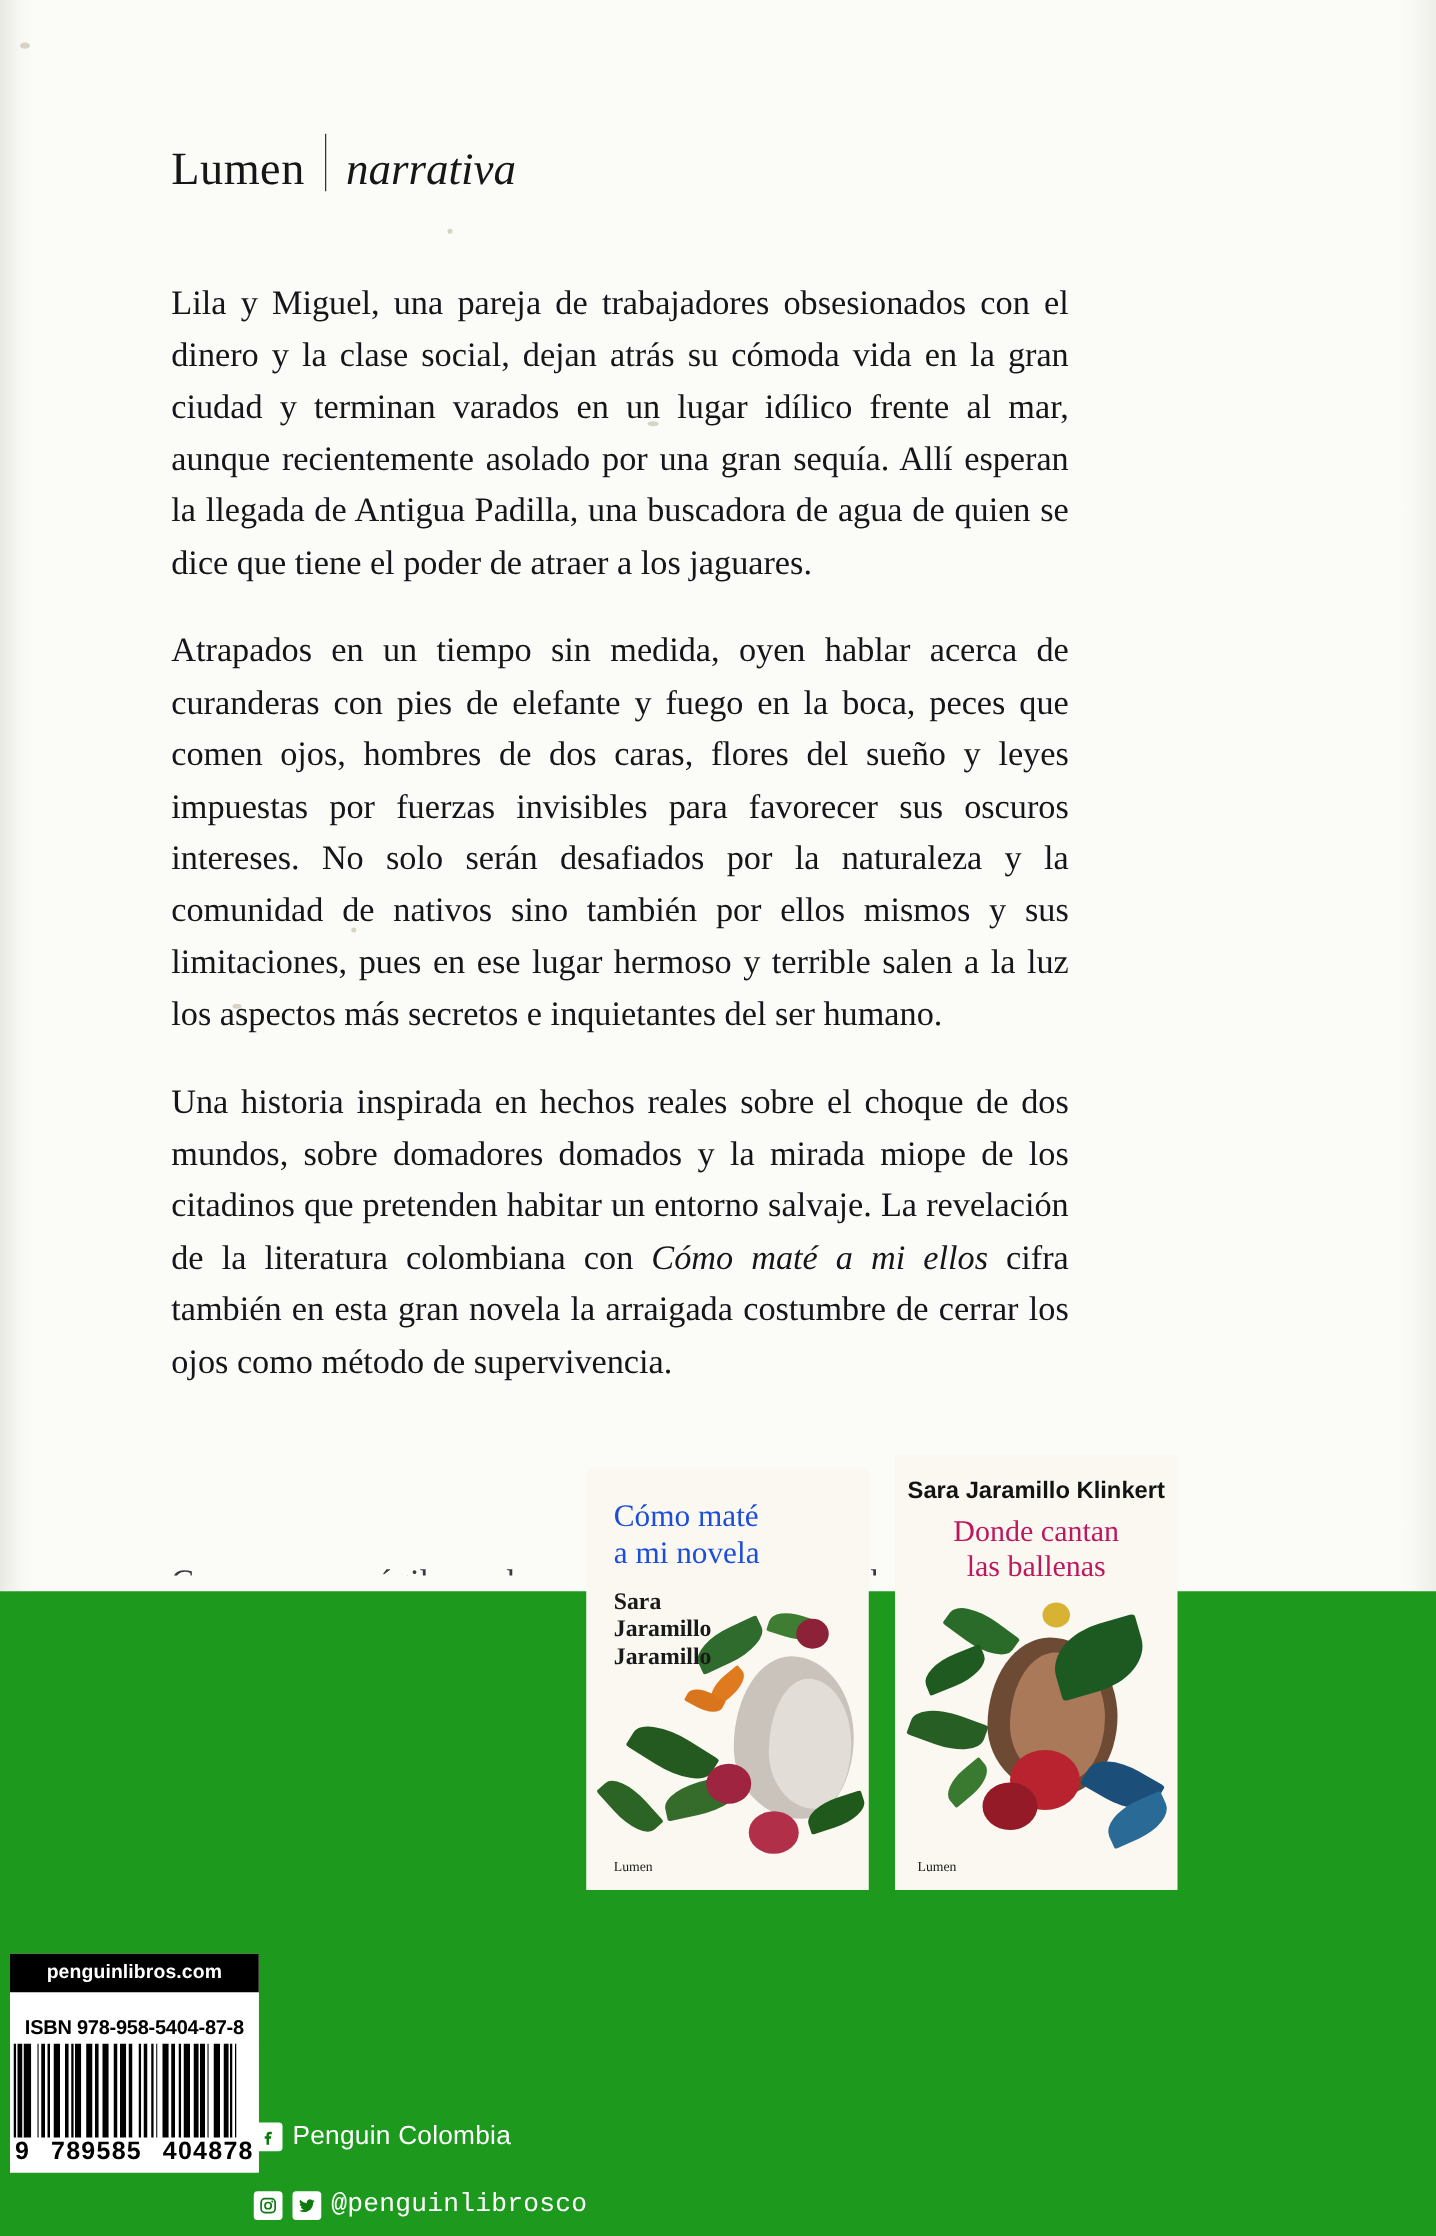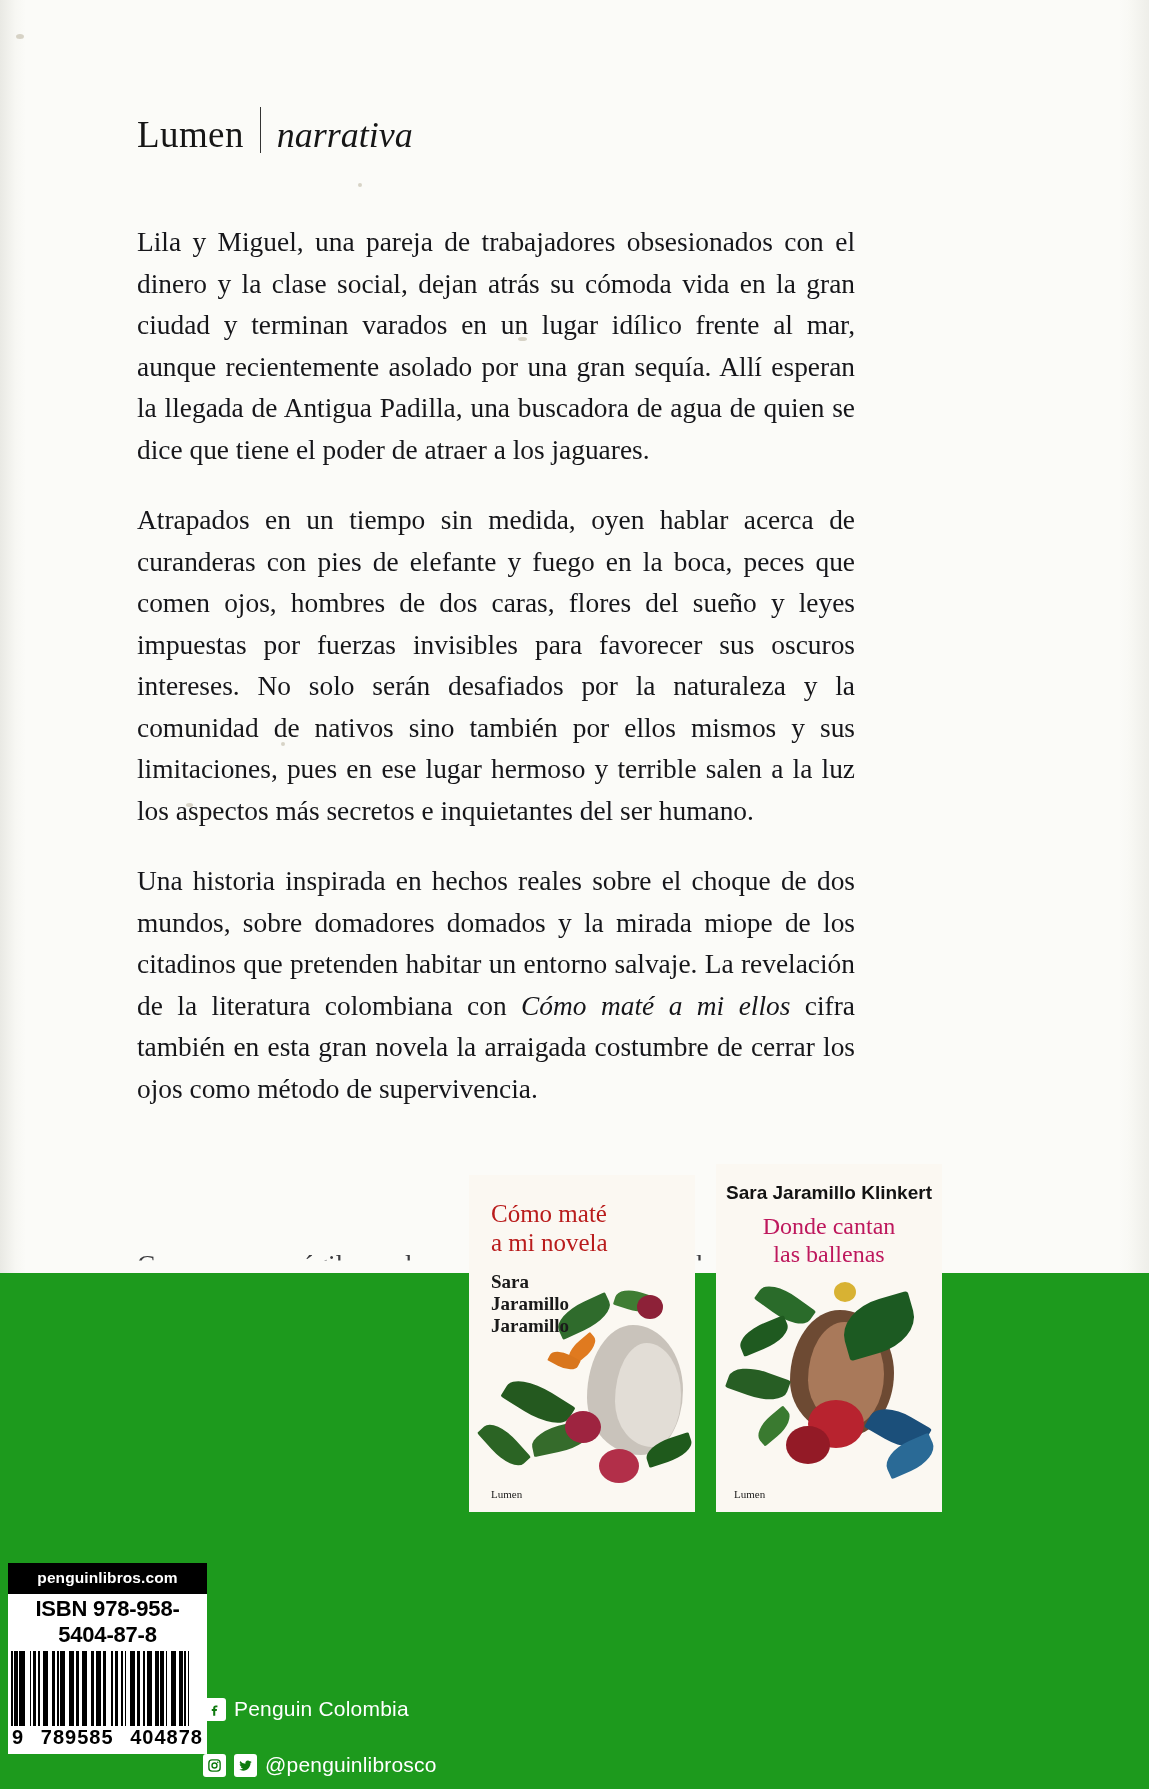--- a/index.html
+++ b/index.html
@@ -112,21 +112,21 @@
     overflow: hidden;
   }
   .cover-1 { left: 469px; top: 1175px; width: 226px; height: 337px; }
   .cover-2 { left: 716px; top: 1164px; width: 226px; height: 348px; }
 
   .cover-inner { position: absolute; inset: 0; }
 
   .c1-title {
     position: absolute;
     left: 22px; top: 24px;
-    color: #b91c1c;
+    color: #1d4ed8;
     font-size: 25px;
     line-height: 29px;
     font-family: "Liberation Serif", serif;
   }
   .c1-author {
     position: absolute;
     left: 22px; top: 96px;
     color: #1a1a1a;
     font-size: 19px;
     line-height: 22px;
@@ -194,24 +194,24 @@
     font-size: 15.5px;
     font-weight: bold;
     text-align: center;
     padding: 6px 0 7px 0;
     letter-spacing: 0.1px;
   }
   .bc-isbn {
     background: #ffffff;
     color: #000000;
     font-family: "Liberation Sans", sans-serif;
-    font-size: 22px;
+    font-size: 16px;
     font-weight: bold;
     text-align: center;
-    padding: 2px 0 3px 0;
+    padding: 20px 0 3px 0;
     letter-spacing: -0.2px;
   }
   .bc-bars {
     height: 75px;
     background: #ffffff;
     display: flex;
     align-items: stretch;
     padding: 0 3px;
     box-sizing: border-box;
   }
@@ -236,21 +236,21 @@
     top: 1665px;
     color: #ffffff;
     font-family: "Liberation Sans", sans-serif;
   }
   .social-row {
     display: flex;
     align-items: center;
     margin-bottom: 6px;
     margin-top: 32px;
   }
-  .social-row:last-child { margin-bottom: 0; }
+  .social-row:last-child { margin-bottom: 0; font-family: Liberation Mono, monospace; }
   .sicon {
     width: 23px; height: 23px;
     background: #ffffff;
     border-radius: 3px;
     margin-right: 8px;
     display: flex;
     align-items: center;
     justify-content: center;
     flex: 0 0 auto;
   }

